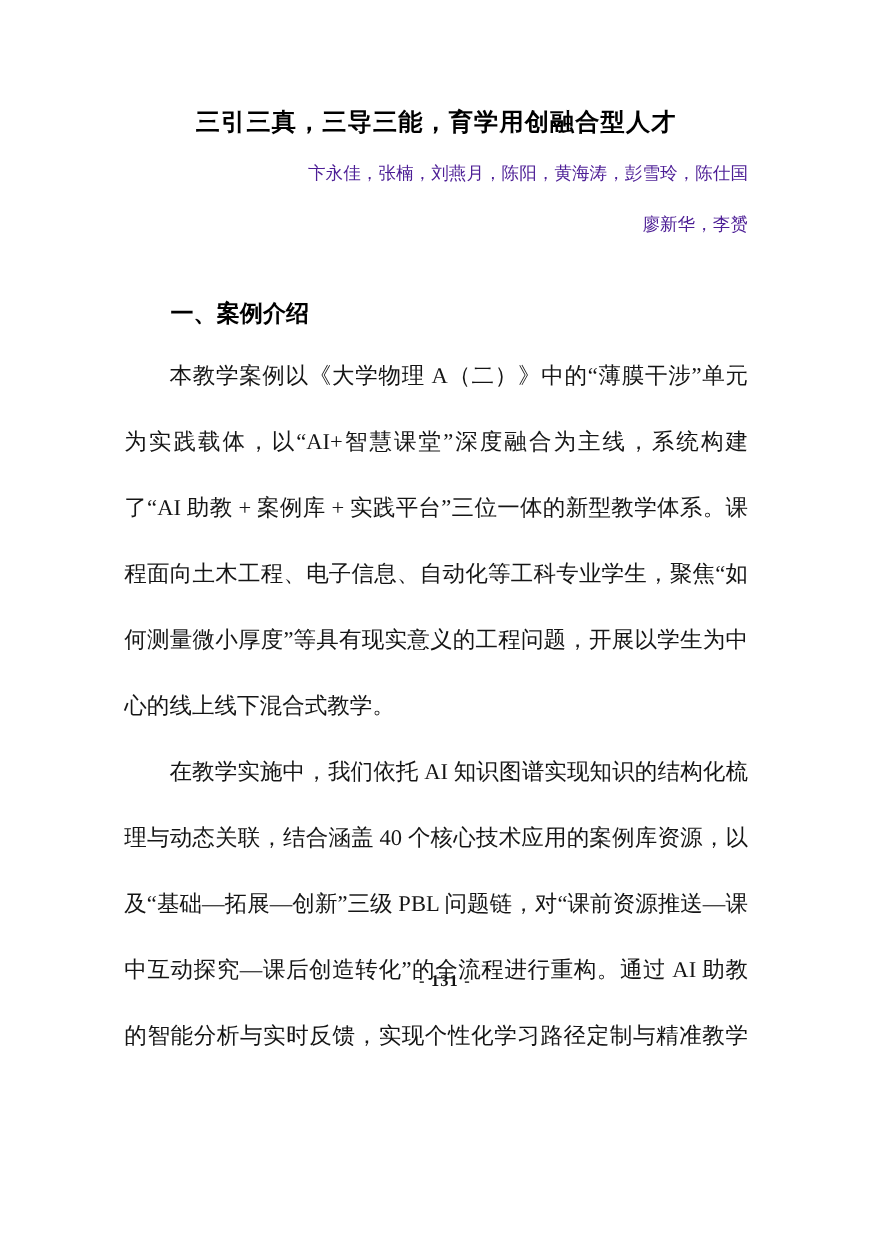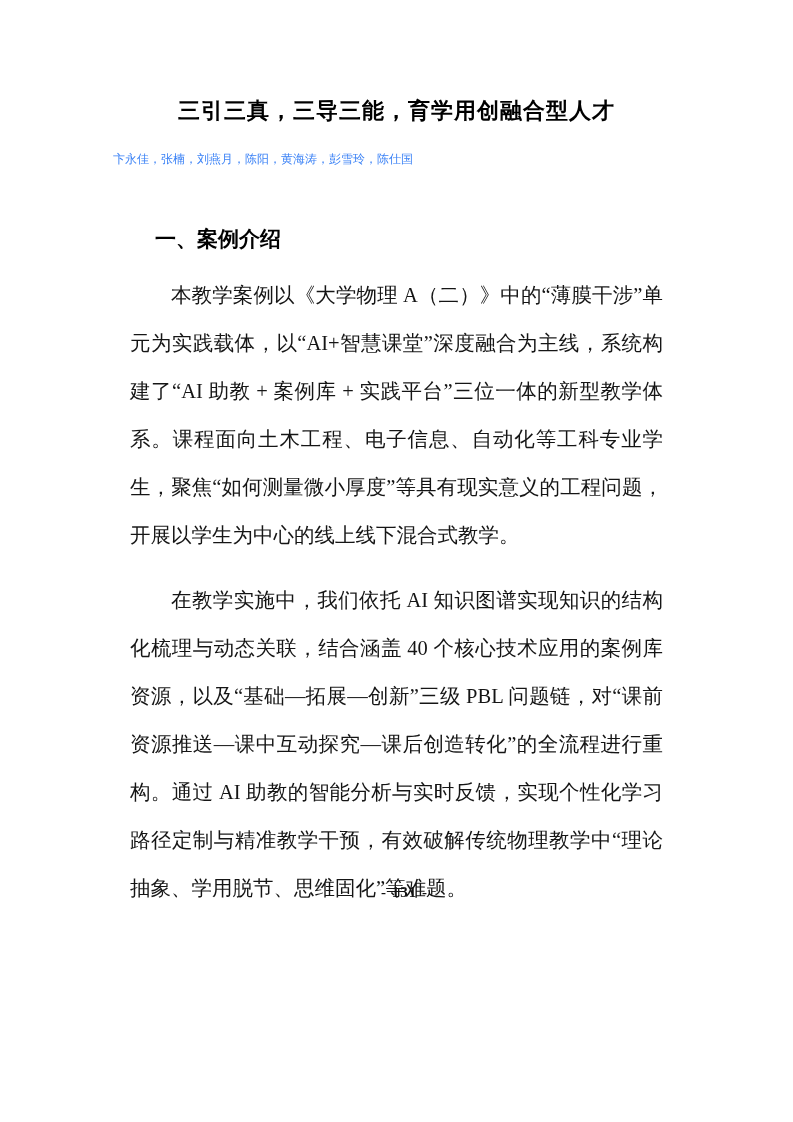--- a/index.html
+++ b/index.html
@@ -23,41 +23,41 @@
     margin: 0;
     font-size: 22px;
     line-height: 30px;
     font-weight: bold;
     text-align: center;
     letter-spacing: 1px;
     color: #000000;
   }
   .authors {
     margin-top: 10px;
-    text-align: left;
-    font-size: 12px;
+    text-align: right;
+    font-size: 16px;
     line-height: 46px;
     font-weight: normal;
-    color: #3b82f6;
+    color: #4c1d95;
   }
   .author-line {
     display: block;
   }
   .section-heading {
     margin: 42px 0 12px 0;
     font-size: 21px;
     line-height: 30px;
     font-weight: bold;
     color: #000000;
     text-indent: 2em;
   }
   .body-text p {
-    margin: 17px;
+    margin: 0;
     font-size: 20.5px;
-    line-height: 48px;
+    line-height: 60px;
     text-align: justify;
     text-indent: 2em;
     color: #151515;
     word-break: break-all;
   }
   .page-footer {
     position: absolute;
     left: 16px;
     right: 0;
     bottom: 50px;
@@ -71,20 +71,21 @@
 </style>
 </head>
 <body>
 
 <div class="page">
 
   <h1 class="doc-title">三引三真，三导三能，育学用创融合型人才</h1>
 
   <div class="authors">
     <span class="author-line">卞永佳，张楠，刘燕月，陈阳，黄海涛，彭雪玲，陈仕国</span>
+    <span class="author-line">廖新华，李赟</span>
   </div>
 
   <h2 class="section-heading">一、案例介绍</h2>
 
   <div class="body-text">
     <p>本教学案例以《大学物理 A（二）》中的“薄膜干涉”单元为实践载体，以“AI+智慧课堂”深度融合为主线，系统构建了“AI 助教 + 案例库 + 实践平台”三位一体的新型教学体系。课程面向土木工程、电子信息、自动化等工科专业学生，聚焦“如何测量微小厚度”等具有现实意义的工程问题，开展以学生为中心的线上线下混合式教学。</p>
     <p>在教学实施中，我们依托 AI 知识图谱实现知识的结构化梳理与动态关联，结合涵盖 40 个核心技术应用的案例库资源，以及“基础—拓展—创新”三级 PBL 问题链，对“课前资源推送—课中互动探究—课后创造转化”的全流程进行重构。通过 AI 助教的智能分析与实时反馈，实现个性化学习路径定制与精准教学干预，有效破解传统物理教学中“理论抽象、学用脱节、思维固化”等难题。</p>
   </div>
 
   <div class="page-footer">- 131 -</div>

